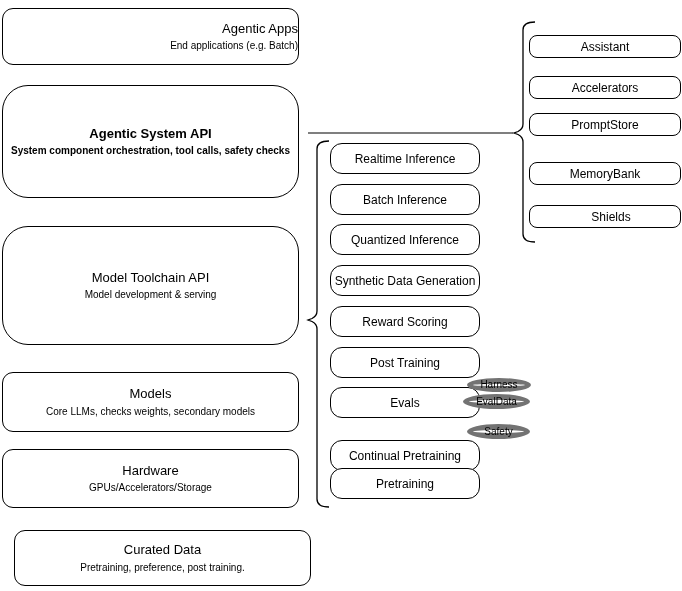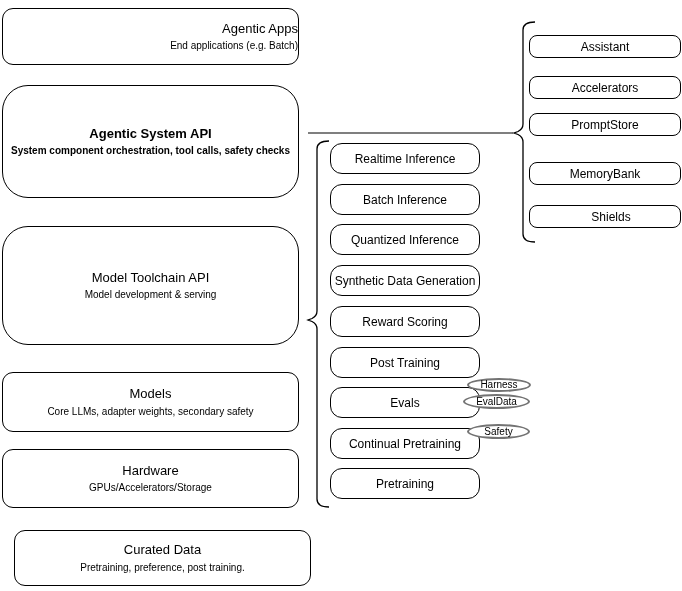--- a/index.html
+++ b/index.html
@@ -38,21 +38,21 @@
     left: 330px; width: 150px; height: 31px;
     border-radius: 12px; font-size: 12px;
   }
   .rbox {
     left: 529px; width: 152px; height: 23px;
     border-radius: 8px; font-size: 12px;
   }
   .tag {
     position: absolute;
     box-sizing: border-box;
-    border: 2px solid #737373;
+    border: 6px solid #737373;
     background: #ffffff;
     border-radius: 50%;
     display: flex;
     align-items: center;
     justify-content: center;
     font-size: 10px;
     line-height: 1;
     z-index: 3;
   }
   .box { z-index: 2; }
@@ -78,41 +78,41 @@
     <div class="bsub">System component orchestration, tool calls, safety checks</div>
   </div>
 
   <div class="box lbox rad-lg" style="top:226px; height:119px;">
     <div class="btitle">Model Toolchain API</div>
     <div class="bsub">Model development &amp; serving</div>
   </div>
 
   <div class="box lbox rad-sm" style="top:372px; height:60px;">
     <div class="btitle">Models</div>
-    <div class="bsub">Core LLMs, adapter weights, secondary safety</div>
+    <div class="bsub">Core LLMs, checks weights, secondary models</div>
   </div>
 
   <div class="box lbox rad-sm" style="top:449px; height:59px;">
     <div class="btitle">Hardware</div>
     <div class="bsub">GPUs/Accelerators/Storage</div>
   </div>
 
   <div class="box lbox rad-sm" style="top:530px; height:56px;margin-left:12px;">
     <div class="btitle">Curated Data</div>
     <div class="bsub">Pretraining, preference, post training.</div>
   </div>
 
   <div class="box mbox" style="top:143px;">Realtime Inference</div>
   <div class="box mbox" style="top:184px;">Batch Inference</div>
   <div class="box mbox" style="top:224px;">Quantized Inference</div>
   <div class="box mbox" style="top:265px;">Synthetic Data Generation</div>
   <div class="box mbox" style="top:306px;">Reward Scoring</div>
   <div class="box mbox" style="top:347px;">Post Training</div>
   <div class="box mbox" style="top:387px;">Evals</div>
-  <div class="box mbox" style="top:428px;">Continual Pretraining</div>
+  <div class="box mbox" style="top:440px;">Continual Pretraining</div>
   <div class="box mbox" style="top:468px;">Pretraining</div>
 
   <div class="tag" style="left:467px; top:378px; width:64px; height:14px;">Harness</div>
   <div class="tag" style="left:463px; top:394px; width:67px; height:15px;">EvalData</div>
   <div class="tag" style="left:467px; top:410px; width:63px; height:15px;margin-top:14px;">Safety</div>
 
   <div class="box rbox" style="top:35px;">Assistant</div>
   <div class="box rbox" style="top:76px;">Accelerators</div>
   <div class="box rbox" style="top:113px;">PromptStore</div>
   <div class="box rbox" style="top:162px;">MemoryBank</div>

